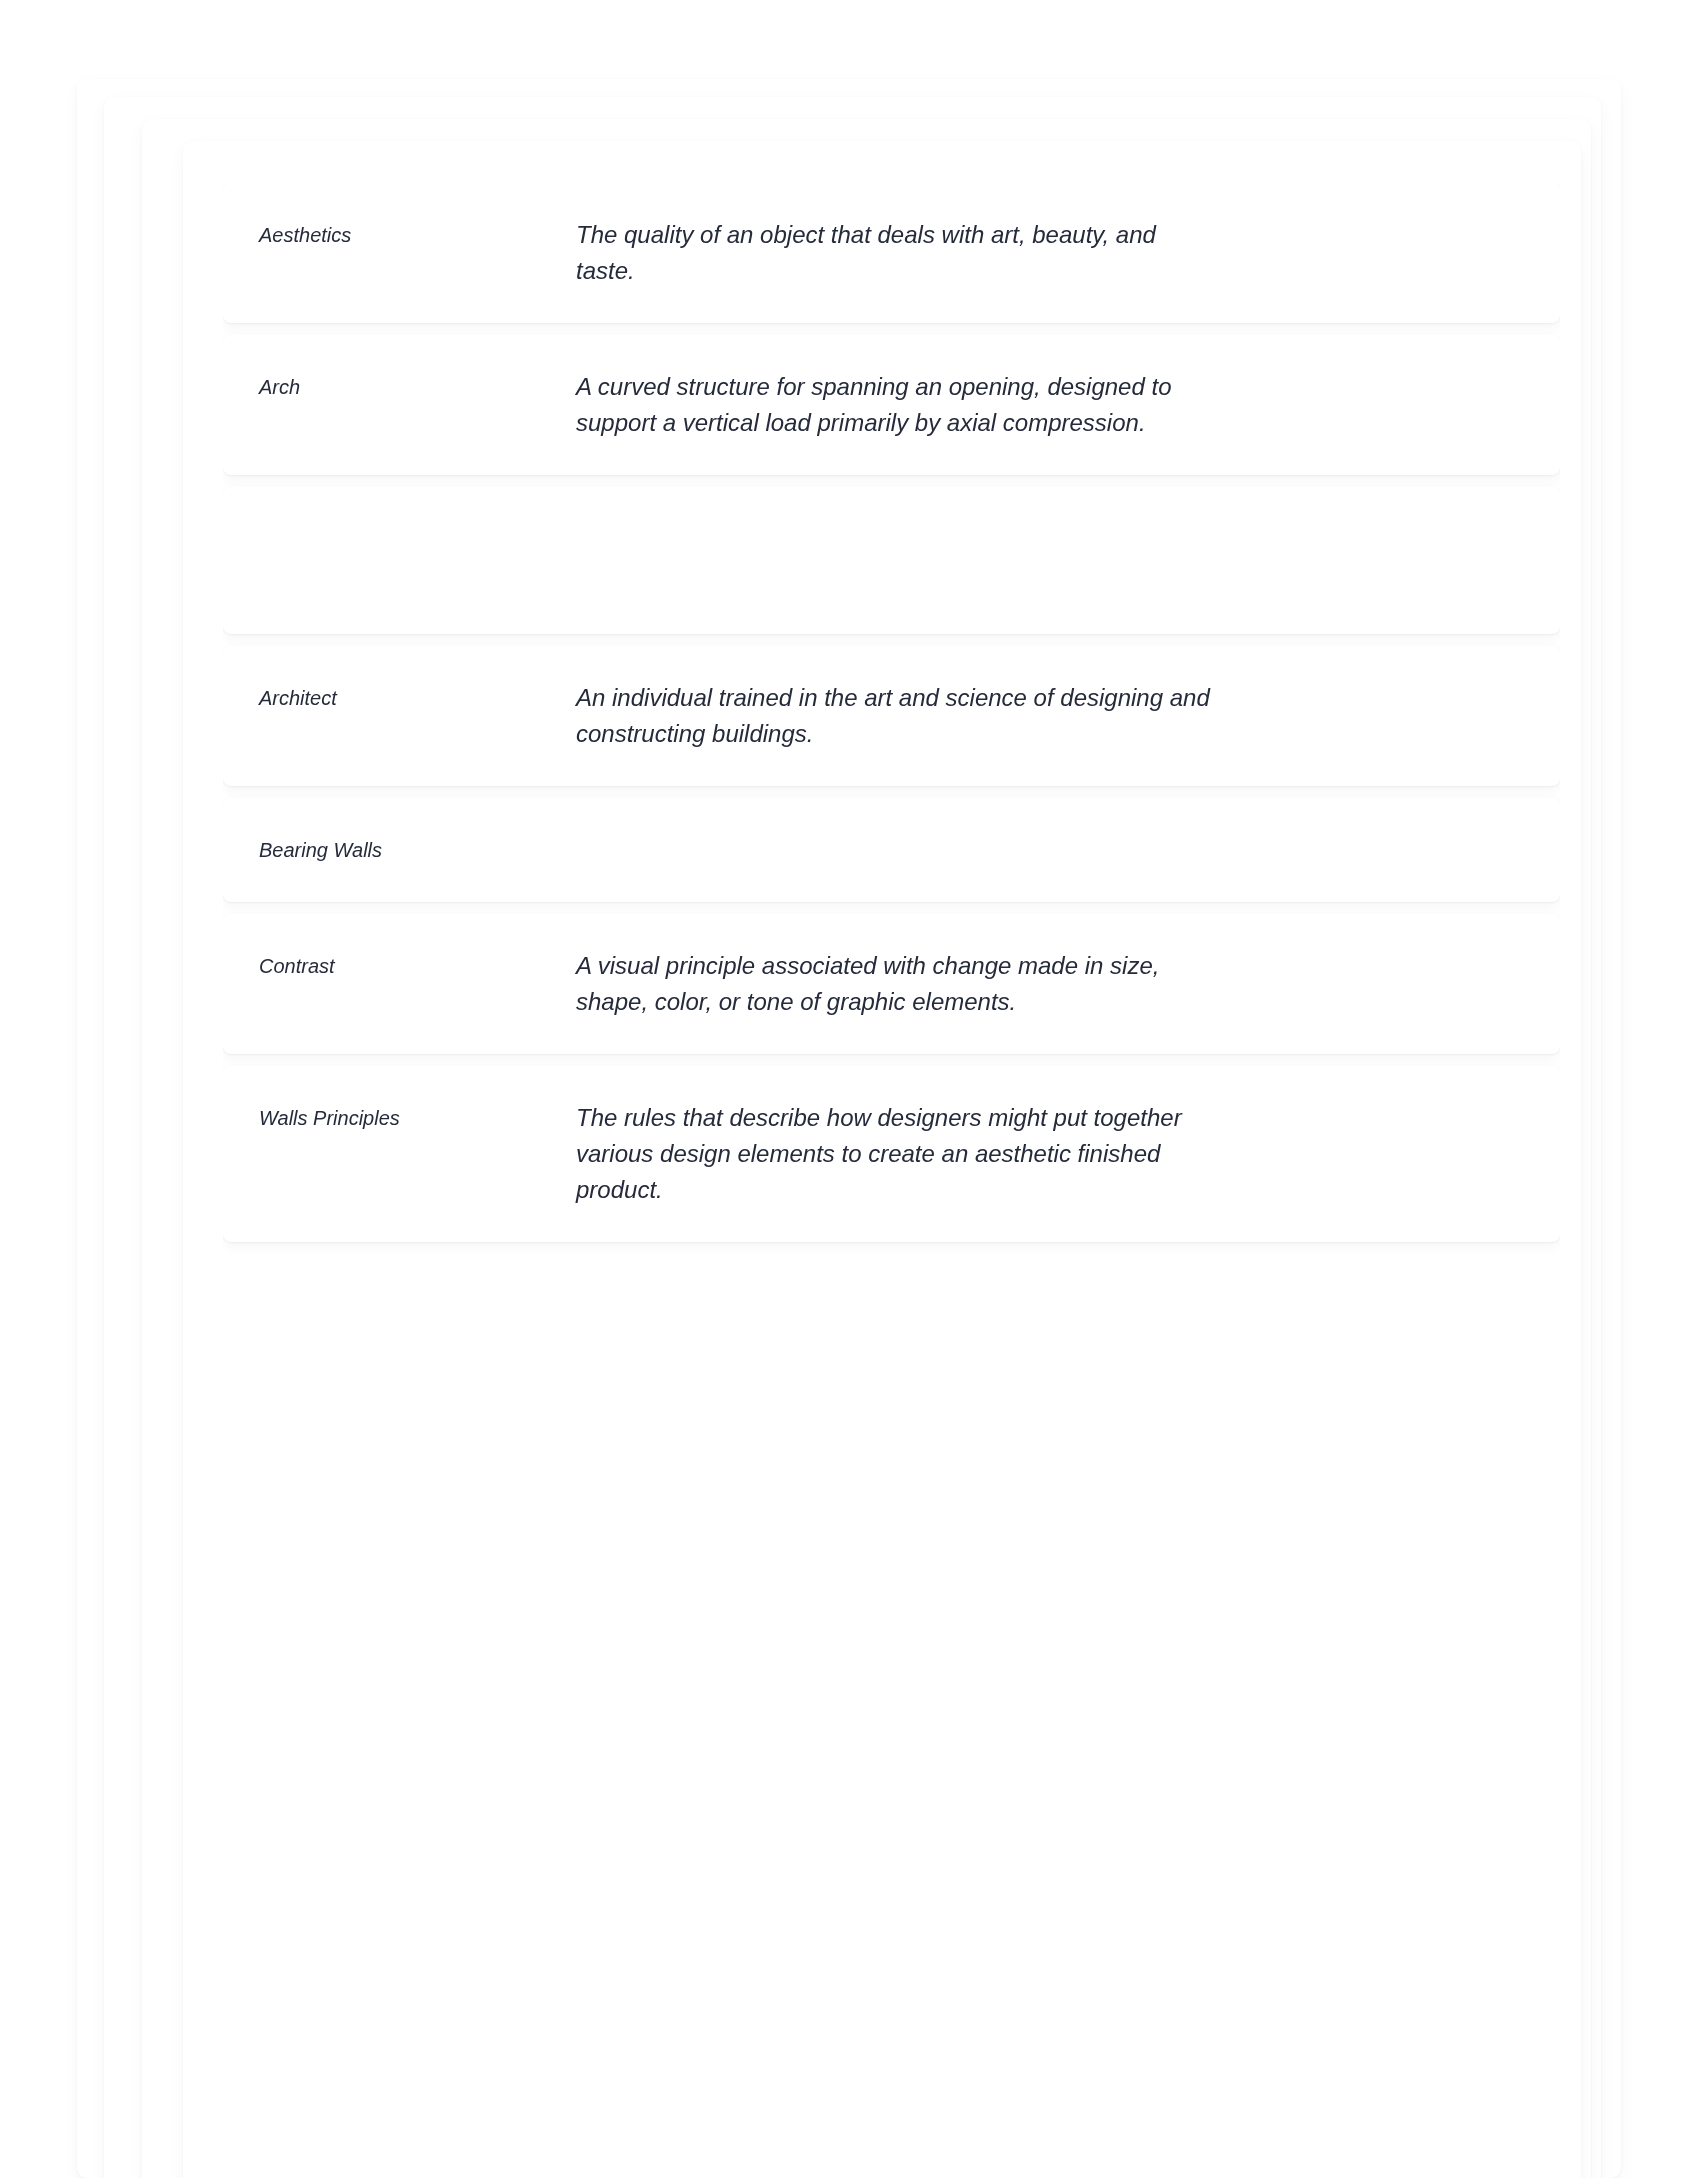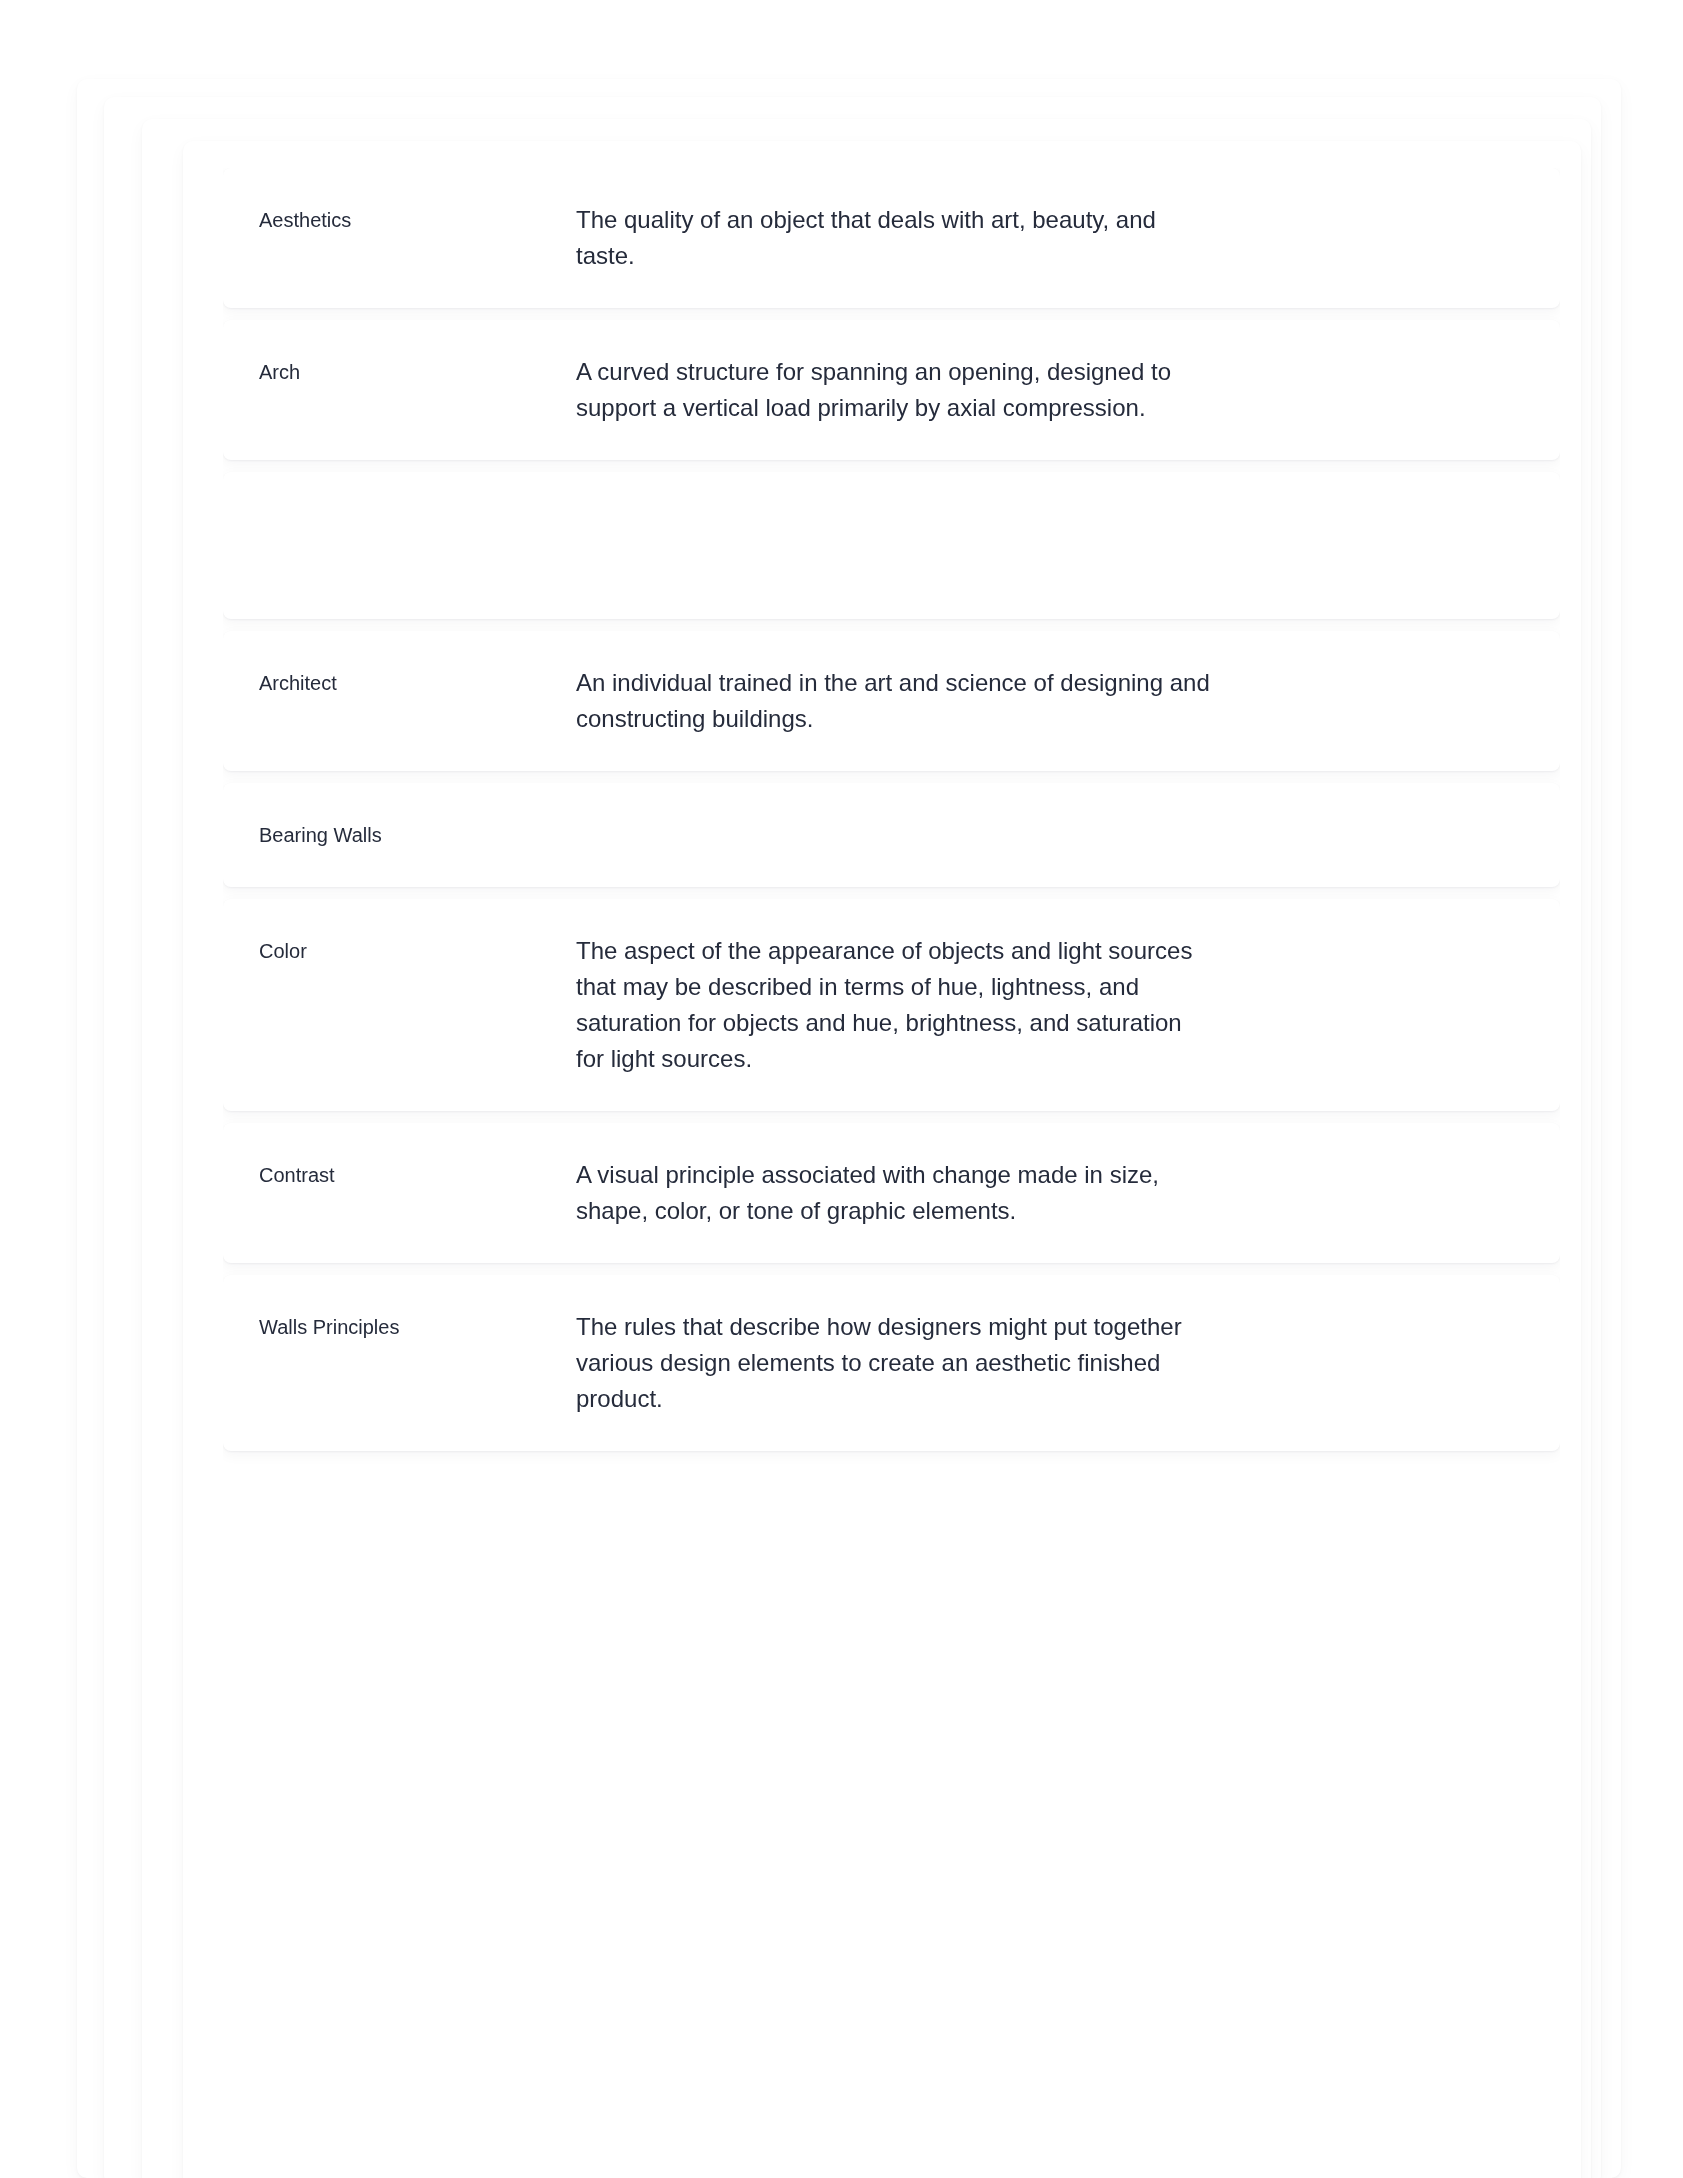--- a/index.html
+++ b/index.html
@@ -28,24 +28,25 @@
   }
   #shell-1 { left: 77px;  top: 79px;  width: 1544px; height: 2099px; }
   #shell-2 { left: 104px; top: 97px;  width: 1497px; height: 2089px; }
   #shell-3 { left: 142px; top: 119px; width: 1449px; height: 2069px; }
   #shell-4 { left: 183px; top: 141px; width: 1398px; height: 2049px; }
 
   
   .list-viewport {
     position: absolute;
     left: 223px;
-    top: 168px;
+    top: 183px;
     width: 1337px;
     height: 1931px;
     overflow: hidden;
+    font-style: italic;
   }
   .rows {
     display: flex;
     flex-direction: column;
     gap: 12px;
   }
 
   
   .entry-card {
     background: #ffffff;
@@ -101,24 +102,20 @@
         <div class="def-col"></div>
       </div>
       <div class="entry-card">
         <div class="term-col">Architect</div>
         <div class="def-col">An individual trained in the art and science of designing and constructing buildings.</div>
       </div>
       <div class="entry-card">
         <div class="term-col">Bearing Walls</div>
       </div>
       <div class="entry-card">
-        <div class="term-col">Color</div>
-        <div class="def-col">The aspect of the appearance of objects and light sources that may be described in terms of hue, lightness, and saturation for objects and hue, brightness, and saturation for light sources.</div>
-      </div>
-      <div class="entry-card">
         <div class="term-col">Contrast</div>
         <div class="def-col">A visual principle associated with change made in size, shape, color, or tone of graphic elements.</div>
       </div>
       <div class="entry-card">
         <div class="term-col">Walls Principles</div>
         <div class="def-col">The rules that describe how designers might put together various design elements to create an aesthetic finished product.</div>
       </div>
     </div>
 </div>
 

